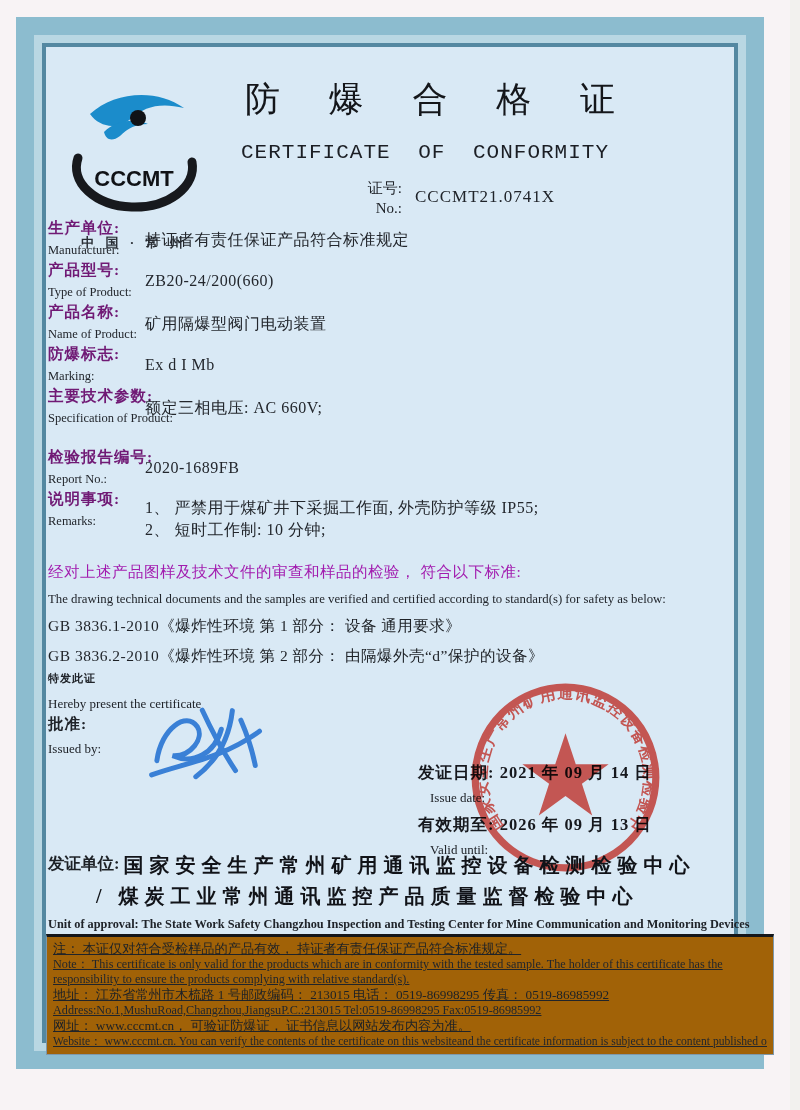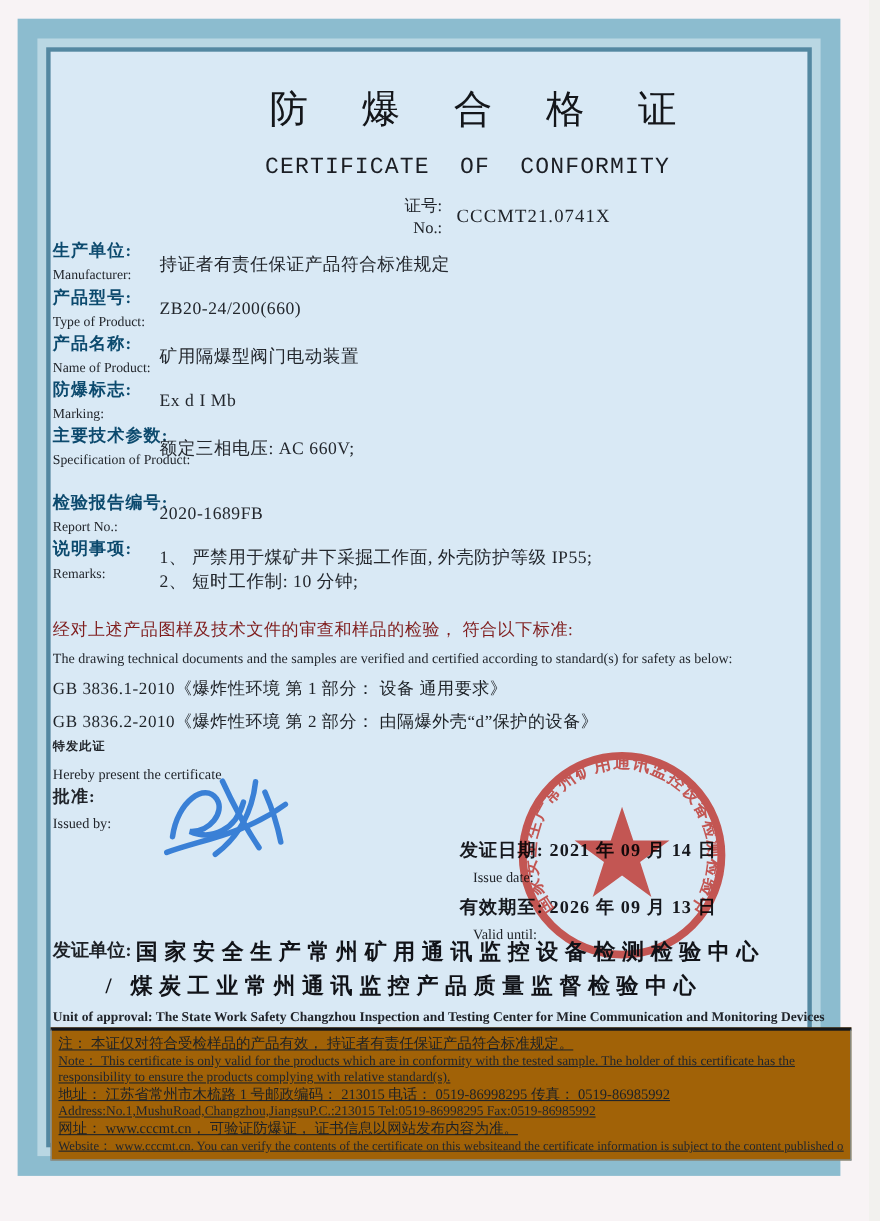--- a/index.html
+++ b/index.html
@@ -22,27 +22,27 @@
   .logo{position:absolute;left:52px;top:80px;width:164px;text-align:center;}
   .logo .region{font-size:13px;letter-spacing:4px;color:#2a2f36;margin-top:2px;font-weight:600;}
   .title-wrap{position:absolute;left:225px;top:76px;width:400px;text-align:center;}
   .title-cn{font-size:35px;font-weight:400;letter-spacing:20px;color:#14161a;text-indent:20px;white-space:nowrap;}
   .title-en{font-size:21px;margin-top:18px;letter-spacing:1px;word-spacing:14px;color:#1b1e24;white-space:nowrap;font-family:Liberation Mono, monospace;}
   .certno{position:absolute;left:330px;top:178px;}
   .certno .lab{font-size:15px;line-height:20px;text-align:right;width:72px;}
   .certno .val{position:absolute;left:85px;top:9px;font-size:17px;letter-spacing:1px;white-space:nowrap;}
   
   .frow{position:absolute;left:48px;width:690px;}
-  .frow .lcn{font-size:15.5px;font-weight:600;letter-spacing:1px;color:#0c4a6e;}
+  .frow .lcn{font-size:15.5px;font-weight:600;letter-spacing:1px;color:#701a75;}
   .frow .len{font-size:12.5px;margin-top:4px;color:#22262c;}
   .frow .val{position:absolute;left:97px;top:12px;font-size:16px;letter-spacing:0.5px;color:#23272d;white-space:nowrap;}
   .frow .val.two{top:8px;line-height:22px;}
   
   .stds{position:absolute;left:48px;top:562px;width:690px;}
-  .stds .cn{font-size:15.5px;letter-spacing:0.5px;color:#7f1d1d;}
+  .stds .cn{font-size:15.5px;letter-spacing:0.5px;color:#a21caf;}
   .stds .en{font-size:12.8px;margin-top:9px;color:#22262c;}
   .stds .item{font-size:15.5px;margin-top:9px;letter-spacing:0.5px;color:#1d2126;}
   
   .present-cn{position:absolute;left:48px;top:671px;font-size:11px;font-weight:600;letter-spacing:1px;}
   .present-en{position:absolute;left:48px;top:696px;font-size:13px;}
   .approve-cn{position:absolute;left:48px;top:714px;font-size:15.5px;font-weight:600;letter-spacing:1px;}
   .approve-en{position:absolute;left:48px;top:741px;font-size:13px;}
   .signature{position:absolute;left:142px;top:698px;transform:rotate(-3deg);}
   .dates{position:absolute;left:418px;top:762px;}
   .dates .row-cn{font-size:16.5px;font-weight:600;letter-spacing:1px;white-space:nowrap;color:#16181d;}
@@ -75,20 +75,30 @@
     <div class="frame-b2">
       <div class="frame-b3">
         <div class="frame-in"></div>
       </div>
     </div>
   </div>
   <div class="edge-strip"></div>
 
   <div class="content">
 
+    <div class="logo">
+      <svg width="164" height="148" viewBox="0 0 164 148">
+        <path d="M 26 78 A 58 40 0 1 0 140 82" fill="none" stroke="#17191d" stroke-width="9" stroke-linecap="round"></path>
+        <path d="M38 34 C62 12 104 8 132 28 C108 22 92 27 80 38 C66 50 48 48 38 34 Z" fill="#1b8ccb"></path>
+        <path d="M52 52 C64 40 82 38 96 44 C84 44 76 48 68 56 C60 62 54 60 52 52 Z" fill="#1b8ccb"></path>
+        <circle cx="86" cy="38" r="8" fill="#101216"></circle>
+        <text x="82" y="106" text-anchor="middle" font-family="Liberation Sans, sans-serif" font-size="22" font-weight="bold" fill="#101216">CCCMT</text>
+      </svg>
+      <div class="region">中 国 · 常 州</div>
+    </div>
 
     <div class="title-wrap">
       <div class="title-cn">防 爆 合 格 证</div>
       <div class="title-en">CERTIFICATE OF CONFORMITY</div>
     </div>
 
     <div class="certno">
       <div class="lab">证号:</div>
       <div class="lab">No.:</div>
       <div class="val">CCCMT21.0741X</div>

